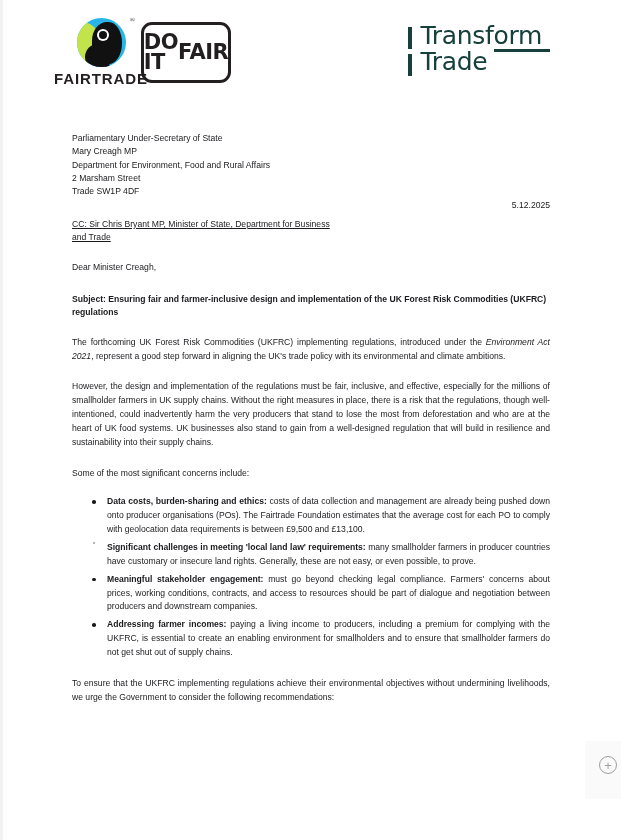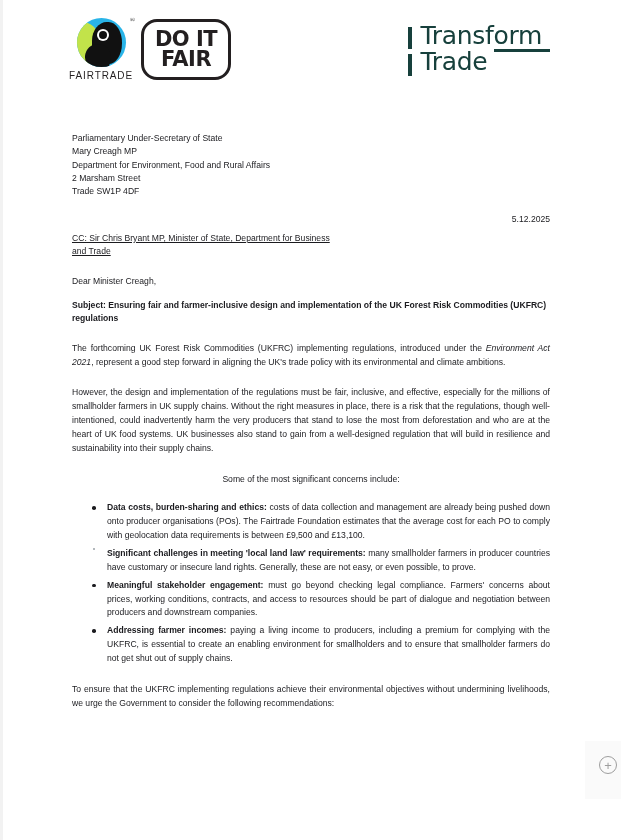--- a/index.html
+++ b/index.html
@@ -107,32 +107,31 @@
   .ft-reg {
     position: absolute;
     right: -5px;
     top: -2px;
     font-size: 7px;
     color: #111111;
     font-family: "Liberation Serif", serif;
   }
   .ft-word {
     margin-top: 3px;
-    font-size: 10px;
-    font-weight: normal;
+    font-size: 15px;
+    font-weight: bold;
     letter-spacing: 0.9px;
     color: #231f20;
   }
   .doitfair {
     width: 84px;
     height: 55px;
     border: 3.5px solid #231f20;
-    border-radius: 16px;
-    display: flex;
-    flex-direction: column;
+    border-radius: 11px;
+    display: flex;
     align-items: center;
     justify-content: center;
     line-height: 0.92;
   }
   .doitfair span {
     font-family: "DejaVu Sans", sans-serif;
     font-weight: bold;
     font-size: 21px;
     letter-spacing: -0.5px;
     color: #231f20;
@@ -186,36 +185,35 @@
     position: absolute;
     left: 72px;
     top: 132px;
     width: 478px;
     font-size: 8.6px;
     line-height: 1.55;
   }
   .addr-line { white-space: nowrap; }
   .date-line {
     text-align: right;
-    margin-top: 14px;
     margin-bottom: 6px;
   }
   .cc-block { margin-bottom: 14px; text-decoration: underline; }
   .salutation { margin-top: 16px; }
   .subject {
     font-weight: bold;
-    margin-top: 11px;
+    margin-top: 19px;
     line-height: 1.5;
   }
   p.body {
     text-align: justify;
     margin: 17px 0 0 0;
     line-height: 1.62;
   }
-  p.body.nojust { text-align: center; }
+  p.body.nojust { text-align: left; }
   em { font-style: italic; }
 
   ul.concerns {
     list-style: none;
     margin: 14px 0 0 0;
     padding: 0;
   }
   ul.concerns li {
     position: relative;
     padding-left: 35px;

